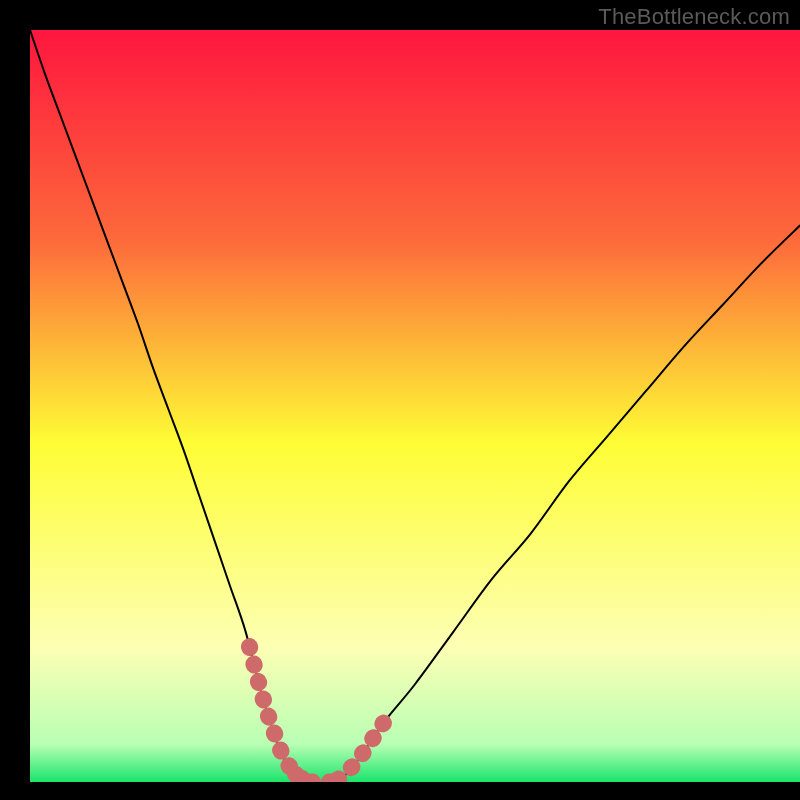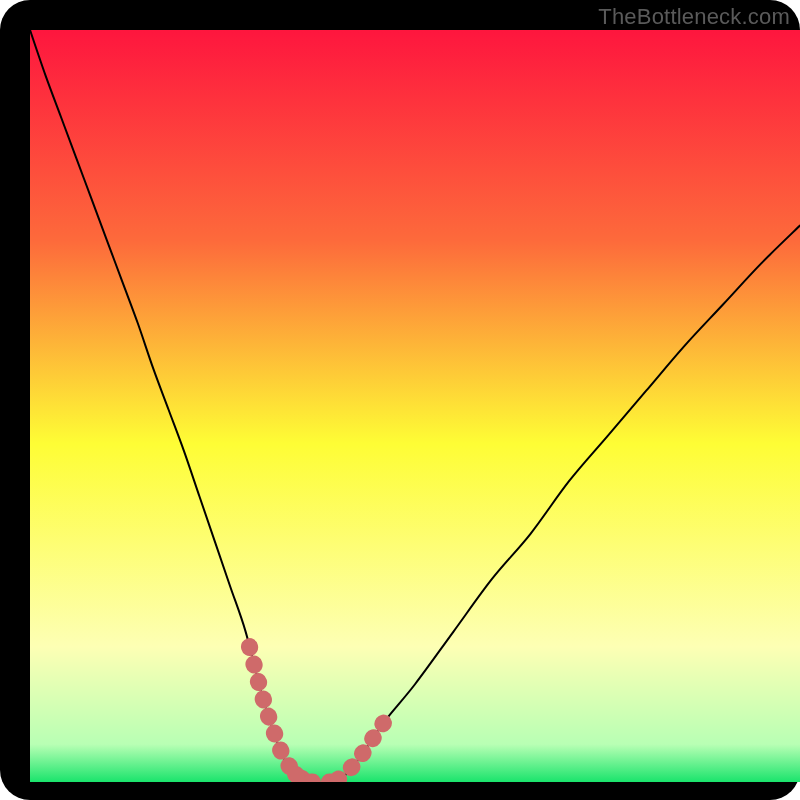--- a/index.html
+++ b/index.html
@@ -8,21 +8,20 @@
     width: 800px;
     height: 800px;
     overflow: hidden;
     font-family: Arial, Helvetica, sans-serif;
   }
   .frame {
     position: relative;
     width: 800px;
     height: 800px;
     background: #000;
-    border-radius: 30px;
   }
   .watermark {
     position: absolute;
     top: 4px;
     right: 10px;
     color: #5a5a5a;
     font-size: 22px;
     font-weight: 500;
     letter-spacing: 0.2px;
     z-index: 10;

